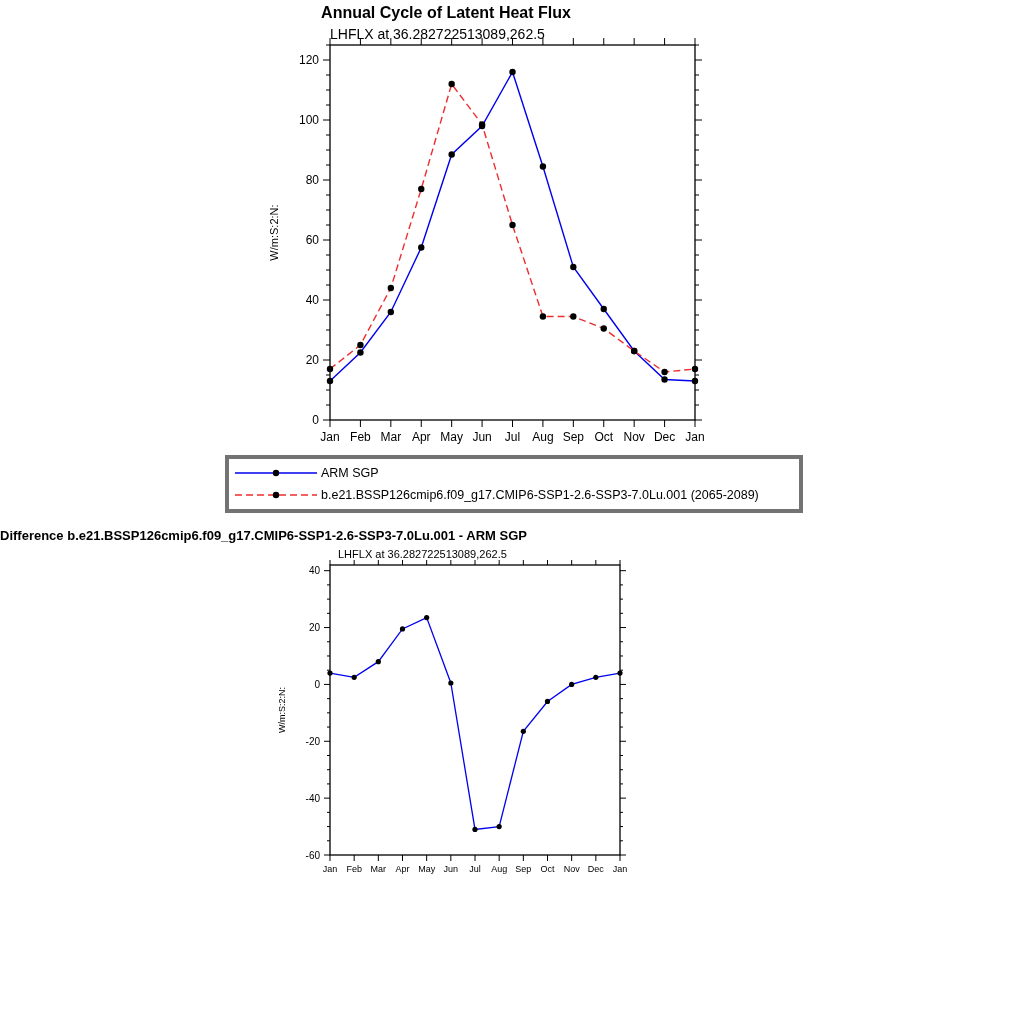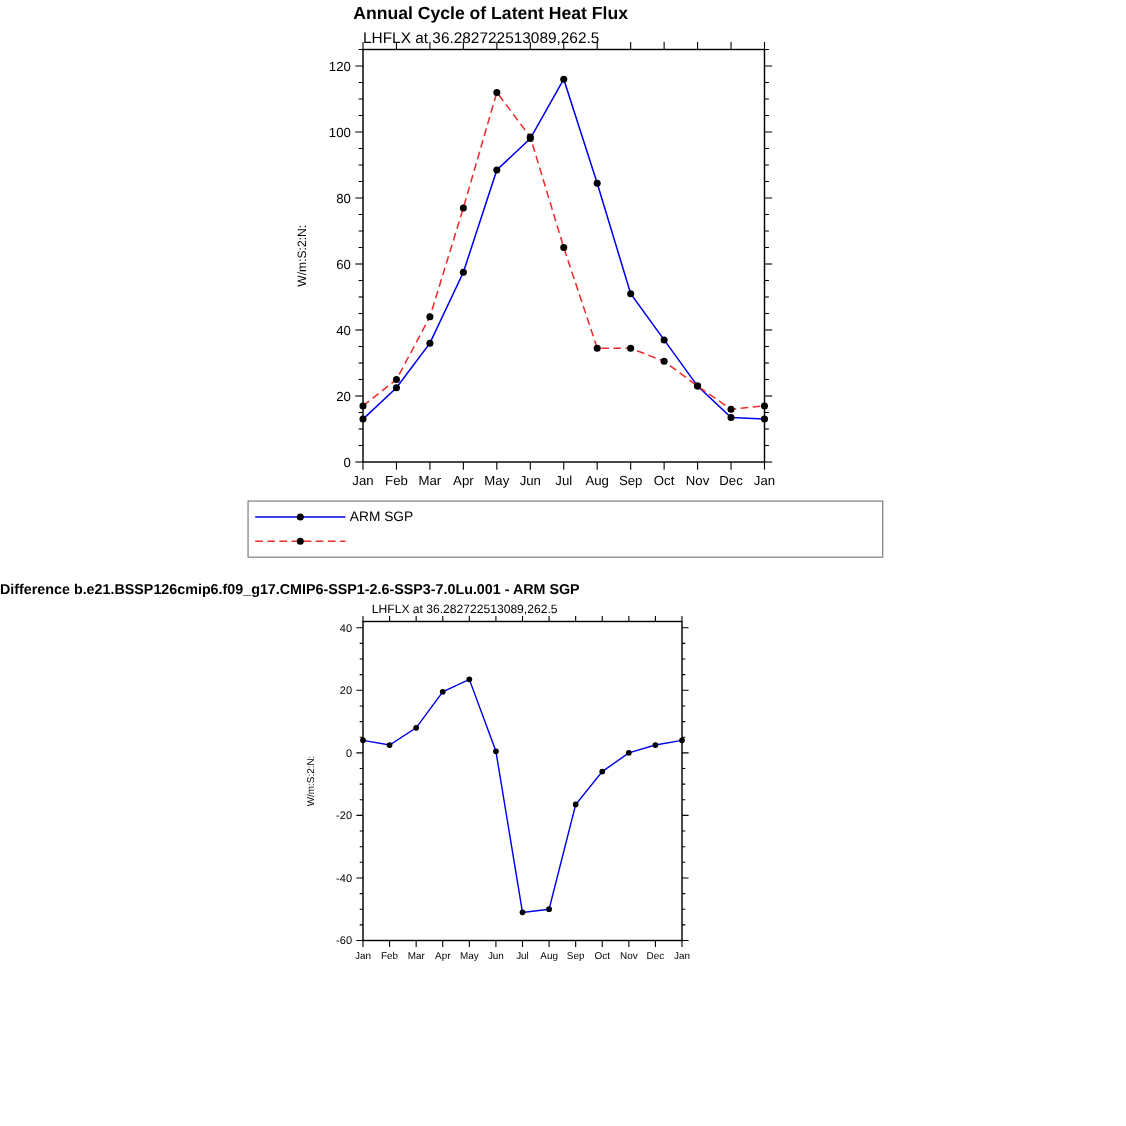--- a/index.html
+++ b/index.html
@@ -2,21 +2,21 @@
 <html><head>
 <meta charset="utf-8">
 <style>
   html,body{margin:0;padding:0;background:#ffffff;}
   #page{position:relative;width:1024px;height:1024px;background:#ffffff;overflow:hidden;
         font-family:"Liberation Sans",sans-serif;color:#000;}
   .abs{position:absolute;}
   #title1{top:4px;left:0;width:892px;text-align:center;font-size:16px;font-weight:bold;}
   #subtitle1{top:26px;left:330px;font-size:14px;}
   #svg-chart1{top:38px;left:240px;}
-  #legend{top:455px;left:225px;width:578px;border:1px solid #737373;background:#fff;
+  #legend{top:455px;left:225px;width:578px;border:4px solid #737373;background:#fff;
           padding:3px 4px;box-sizing:border-box;}
   .legend-row{display:flex;align-items:center;height:22px;white-space:nowrap;}
   .legend-row svg{flex:0 0 auto;margin-right:2px;}
   .legend-row span{font-size:12.5px;}
   #title2{top:528px;left:0;width:952px;text-align:left;font-size:13px;font-weight:bold;}
   #subtitle2{top:548px;left:338px;font-size:11px;}
   #svg-chart2{top:560px;left:250px;}
   svg text{font-family:"Liberation Sans",sans-serif;fill:#000;}
 </style>
 </head>
@@ -167,20 +167,21 @@
           <line x1="2" y1="7" x2="84" y2="7" stroke="#0000ee" stroke-width="1.4"></line>
           <circle cx="43" cy="7" r="3.2" fill="#000"></circle>
         </svg>
         <span>ARM SGP</span>
       </div>
       <div class="legend-row">
         <svg width="86" height="14">
           <line x1="2" y1="7" x2="84" y2="7" stroke="#ee2c2c" stroke-width="1.4" stroke-dasharray="7,4"></line>
           <circle cx="43" cy="7" r="3.2" fill="#000"></circle>
         </svg>
+        <span>b.e21.BSSP126cmip6.f09_g17.CMIP6-SSP1-2.6-SSP3-7.0Lu.001 (2065-2089)</span>
       </div>
     </div>
 
   <div id="title2" class="abs">Difference b.e21.BSSP126cmip6.f09_g17.CMIP6-SSP1-2.6-SSP3-7.0Lu.001 - ARM SGP</div>
   <div id="subtitle2" class="abs">LHFLX at 36.282722513089,262.5</div>
   <svg id="svg-chart2" class="abs" width="430" height="325">
       <g stroke="#000" stroke-width="1">
         <line x1="74" y1="295" x2="80" y2="295"></line>
         <line x1="370" y1="295" x2="376" y2="295"></line>
         <line x1="74" y1="238.13725490196077" x2="80" y2="238.13725490196077"></line>

